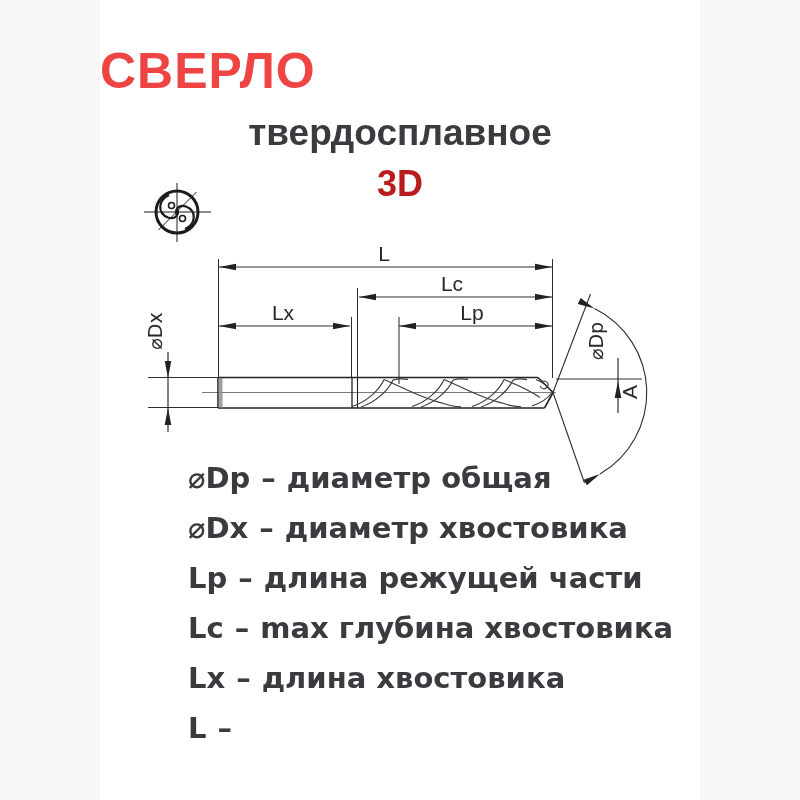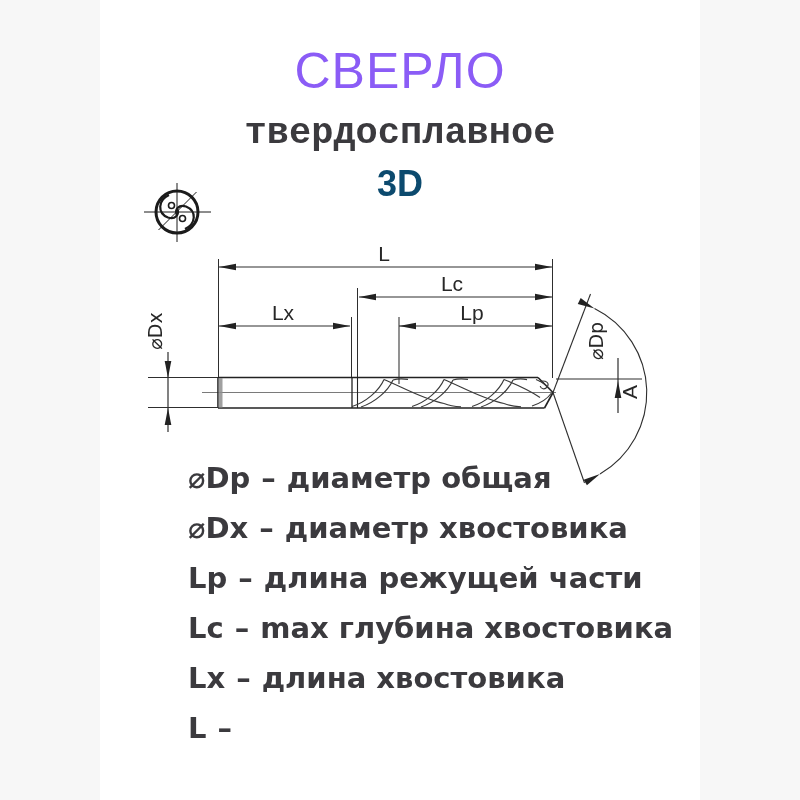--- a/index.html
+++ b/index.html
@@ -4,30 +4,30 @@
 <style>
   html,body{margin:0;padding:0;background:#e9e9e9;}
   .stage{
     position:relative;width:800px;height:800px;overflow:hidden;
     background:#f7f7f7;
     font-family:"Liberation Sans",sans-serif;
     -webkit-font-smoothing:antialiased;
   }
   .card{position:absolute;left:100px;top:0;width:600px;height:800px;background:#ffffff;}
   .title{
-    position:absolute;left:100px;top:42px;width:600px;text-align:center;
-    font-size:50px;font-weight:400;letter-spacing:1px;color:#8b5cf6;
+    position:absolute;left:100px;top:42px;width:600px;
+    font-size:50px;font-weight:700;letter-spacing:1px;color:#ef4444;
   }
   .subtitle{
     position:absolute;left:100px;top:112px;width:600px;text-align:center;
-    font-size:37px;font-weight:600;color:#3b3a3e;font-family:Liberation Mono, monospace;
+    font-size:37px;font-weight:600;color:#3b3a3e;
   }
   .variant{
     position:absolute;left:100px;top:163px;width:600px;text-align:center;
-    font-size:36px;font-weight:700;color:#0c4a6e;
+    font-size:36px;font-weight:700;color:#b91c1c;
   }
   .drawing{position:absolute;left:0;top:0;width:800px;height:800px;}
   .dimtext{font-family:"Liberation Sans",sans-serif;font-size:21px;fill:#272727;}
   .diatext{font-family:"DejaVu Sans","Liberation Sans",sans-serif;font-size:19px;fill:#272727;}
   .legend{position:absolute;left:188px;top:461px;}
   .legend-row{
     display:flex;align-items:baseline;gap:11px;height:50px;
     font-family:"DejaVu Sans","Liberation Sans",sans-serif;
     font-size:29px;font-weight:700;color:#3b3a3e;white-space:nowrap;
   }

